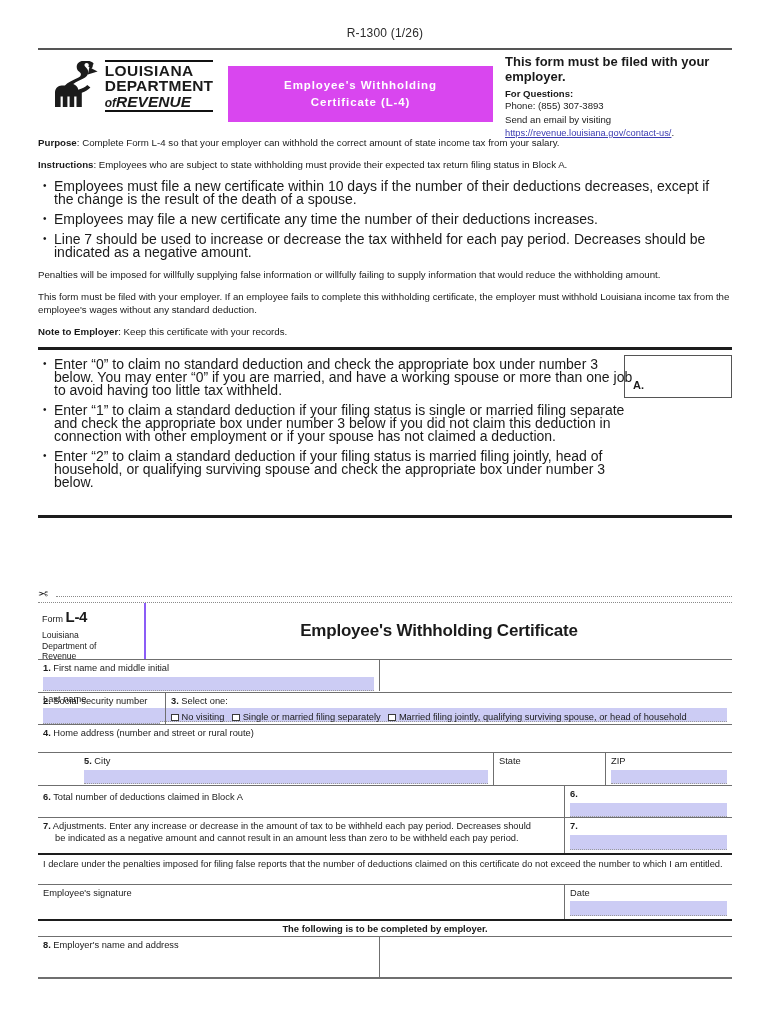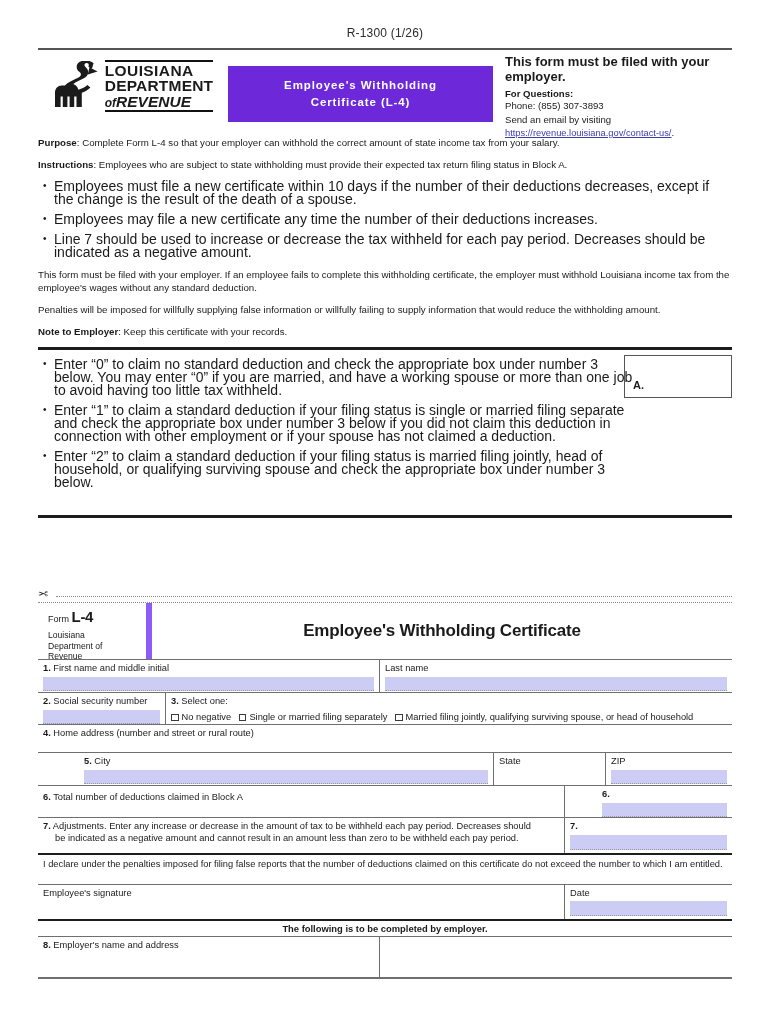--- a/index.html
+++ b/index.html
@@ -12,21 +12,21 @@
   .page{position:relative;width:770px;height:1024px;box-sizing:border-box;
         padding:0 38px;}
 
   
   .formno{font-size:12px;color:#2b2b2b;padding-top:26px;letter-spacing:.2px;text-align:center;}
 
   
   .hdr{display:flex;margin-top:8px;border-top:2.5px solid #555;height:72px;}
   .hdr-logo{width:190px;background:#fff;display:flex;align-items:center;
             justify-content:center;border-right:0;}
-  .hdr-mid{flex:0 0 265px;background:#6d28d9;color:#fff;display:flex;
+  .hdr-mid{flex:0 0 265px;background:#d946ef;color:#fff;display:flex;
            align-items:center;justify-content:center;text-align:center;margin-top:16px;}
   .hdr-mid span{font-size:11.5px;font-weight:bold;letter-spacing:.9px;line-height:17px;}
   .hdr-right{flex:1;background:#fff;padding:4px 0 0 12px;}
   .hdr-right .l1{font-size:13px;font-weight:bold;margin-bottom:4px;}
   .hdr-right .l2{font-size:9.6px;font-weight:bold;}
   .hdr-right .l3{font-size:9.6px;line-height:13.5px;}
   .hdr-right .lnk{font-size:9.3px;color:#3b3bb0;
                   text-decoration:underline;}
   .logo-wrap{display:flex;align-items:center;gap:6px;}
   .logo-txt{line-height:1;}
@@ -67,21 +67,21 @@
   .crow{display:flex;border-bottom:1px solid #6f6f6f;}
   .cell{position:relative;box-sizing:border-box;padding:2px 5px 0 5px;}
   .vline{border-right:1px solid #6f6f6f;}
   .lbl{font-size:9.3px;line-height:12px;}
   .lbl b{font-weight:bold;}
   .fill{background:#ccccf4;}
   .dotted-b{border-bottom:1px dotted #9a9a9a;}
 
   .titlerow{display:flex;height:56px;border-bottom:1px solid #6f6f6f;}
   .tl-left{width:108px;box-sizing:border-box;padding:5px 20px 0 4px;
-           border-right:6px solid #8b5cf6;margin-left:6px;}
+           border-right:2px solid #8b5cf6;}
   .tl-left .f1{font-size:9px;}
   .tl-left .f1 b{font-size:15px;font-weight:bold;letter-spacing:-.3px;}
   .tl-left .f2{font-size:8.6px;line-height:10.6px;margin-top:5px;}
   .tl-right{flex:1;display:flex;align-items:center;justify-content:center;}
   .tl-right span{font-size:17px;font-weight:bold;letter-spacing:-.2px;}
 
   .cb{display:inline-block;width:7.5px;height:7.5px;border:1px solid #3a3a3a;
       margin-right:3px;vertical-align:-1px;box-sizing:border-box;background:#fff;}
 
   .heavy{border-bottom:2.5px solid #1d1d1d !important;}
@@ -134,22 +134,22 @@
       <b>Purpose</b><span>: Complete Form L-4 so that your employer can withhold the correct amount of state income tax from your salary.</span>
     </p>
     <p class="t">
       <b>Instructions</b><span>: Employees who are subject to state withholding must provide their expected tax return filing status in Block A.</span>
     </p>
     <ul class="b">
       <li>Employees must file a new certificate within 10 days if the number of their deductions decreases, except if the change is the result of the death of a spouse.</li>
       <li>Employees may file a new certificate any time the number of their deductions increases.</li>
       <li>Line 7 should be used to increase or decrease the tax withheld for each pay period. Decreases should be indicated as a negative amount.</li>
     </ul>
+    <p class="t">Penalties will be imposed for willfully supplying false information or willfully failing to supply information that would reduce the withholding amount.</p>
     <p class="t">This form must be filed with your employer. If an employee fails to complete this withholding certificate, the employer must withhold Louisiana income tax from the employee's wages without any standard deduction.</p>
-    <p class="t">Penalties will be imposed for willfully supplying false information or willfully failing to supply information that would reduce the withholding amount.</p>
     <p class="t">
       <b>Note to Employer</b><span>: Keep this certificate with your records.</span>
     </p>
   </div>
 
   <div class="rule-thick"></div>
 
   <div class="blockA">
     <ul class="b">
       <li>Enter “0” to claim no standard deduction and check the appropriate box under number 3 below. You may enter “0” if you are married, and have a working spouse or more than one job to avoid having too little tax withheld.</li>
@@ -177,40 +177,40 @@
           <span>Louisiana</span><br>
           <span>Department of</span><br>
           <span>Revenue</span>
         </div>
       </div>
       <div class="tl-right">
         <span>Employee's Withholding Certificate</span>
       </div>
     </div>
 
-    <div class="crow" style="height:32px;">
+    <div class="crow" style="height:32px;flex-direction:column;">
       <div class="cell vline" style="width:342px;">
         <div class="lbl"><b>1.</b> <span>First name and middle initial</span></div>
         <div class="fill dotted-b" style="height:13px;margin-top:3px;"></div>
       </div>
       <div class="cell" style="flex:1;">
         <div class="lbl">Last name</div>
         <div class="fill dotted-b" style="height:13px;margin-top:3px;"></div>
       </div>
     </div>
 
     <div class="crow" style="height:31px;">
       <div class="cell vline" style="width:128px;">
         <div class="lbl"><b>2.</b> <span>Social security number</span></div>
         <div class="fill dotted-b" style="height:13px;margin-top:3px;"></div>
       </div>
       <div class="cell" style="flex:1;">
         <div class="lbl"><b>3.</b> <span>Select one:</span></div>
         <div class="lbl" style="margin-top:4px;white-space:nowrap;">
-          <span><span class="cb"></span><span>No negative</span></span>&nbsp;&nbsp;
+          <span><span class="cb"></span><span>No visiting</span></span>&nbsp;&nbsp;
           <span><span class="cb"></span><span>Single or married filing separately</span></span>&nbsp;&nbsp;
           <span><span class="cb"></span><span>Married filing jointly, qualifying surviving spouse, or head of household</span></span>
         </div>
       </div>
     </div>
 
     <div class="crow" style="height:27px;">
       <div class="cell" style="flex:1;">
         <div class="lbl"><b>4.</b> <span>Home address (number and street or rural route)</span></div>
         <div style="height:12px;"></div>
@@ -225,21 +225,21 @@
       <div class="cell vline" style="width:112px;">
         <div class="lbl">State</div>
         <div style="height:13px;margin-top:3px;"></div>
       </div>
       <div class="cell" style="flex:1;">
         <div class="lbl">ZIP</div>
         <div class="fill dotted-b" style="height:13px;margin-top:3px;"></div>
       </div>
     </div>
 
-    <div class="crow" style="height:31px;gap:32px;">
+    <div class="crow" style="height:31px;">
       <div class="cell vline" style="width:527px;">
         <div class="lbl" style="padding-top:3px;"><b>6.</b> <span>Total number of deductions claimed in Block A</span></div>
       </div>
       <div class="cell" style="flex:1;">
         <div class="lbl"><b>6.</b></div>
         <div class="fill dotted-b" style="height:13px;margin-top:3px;"></div>
       </div>
     </div>
 
     <div class="crow heavy" style="height:35px;">

